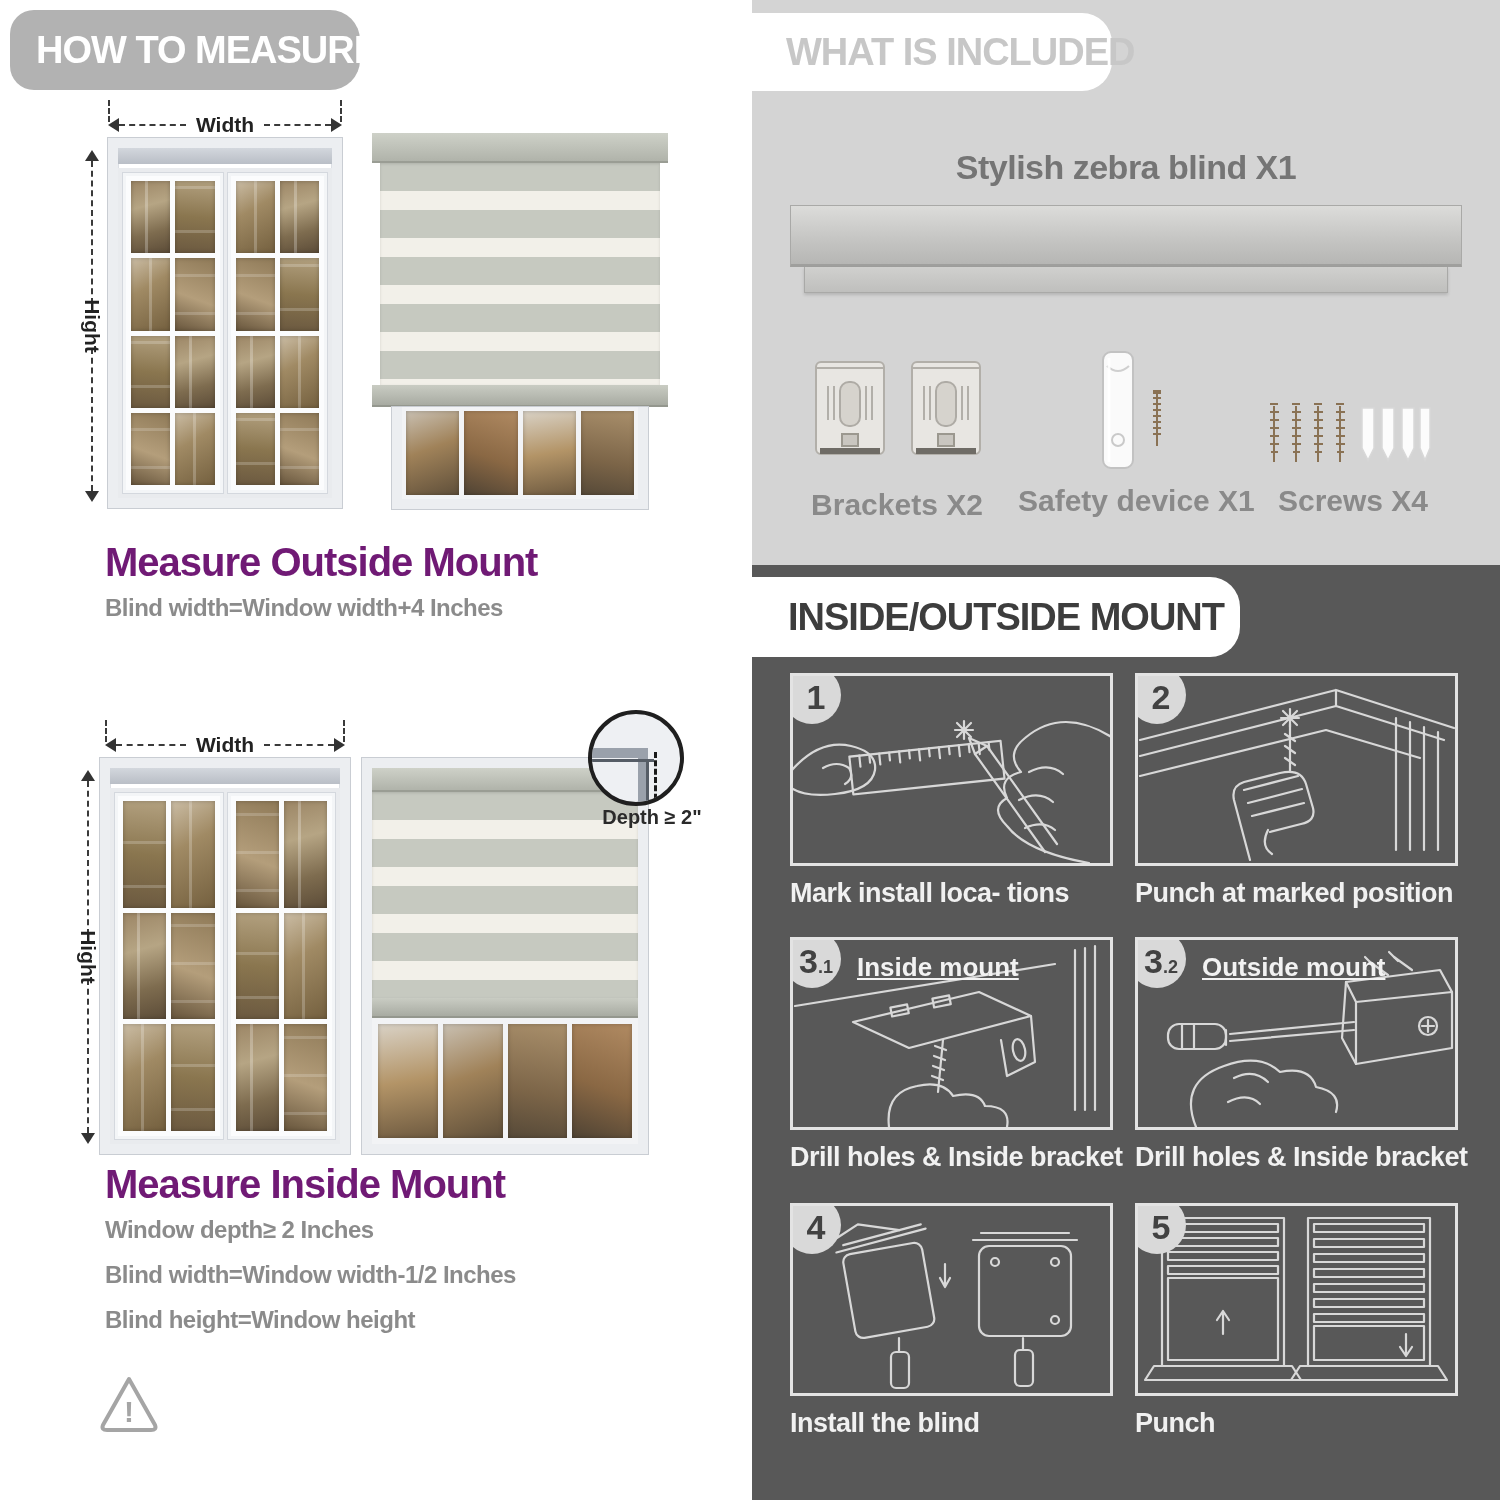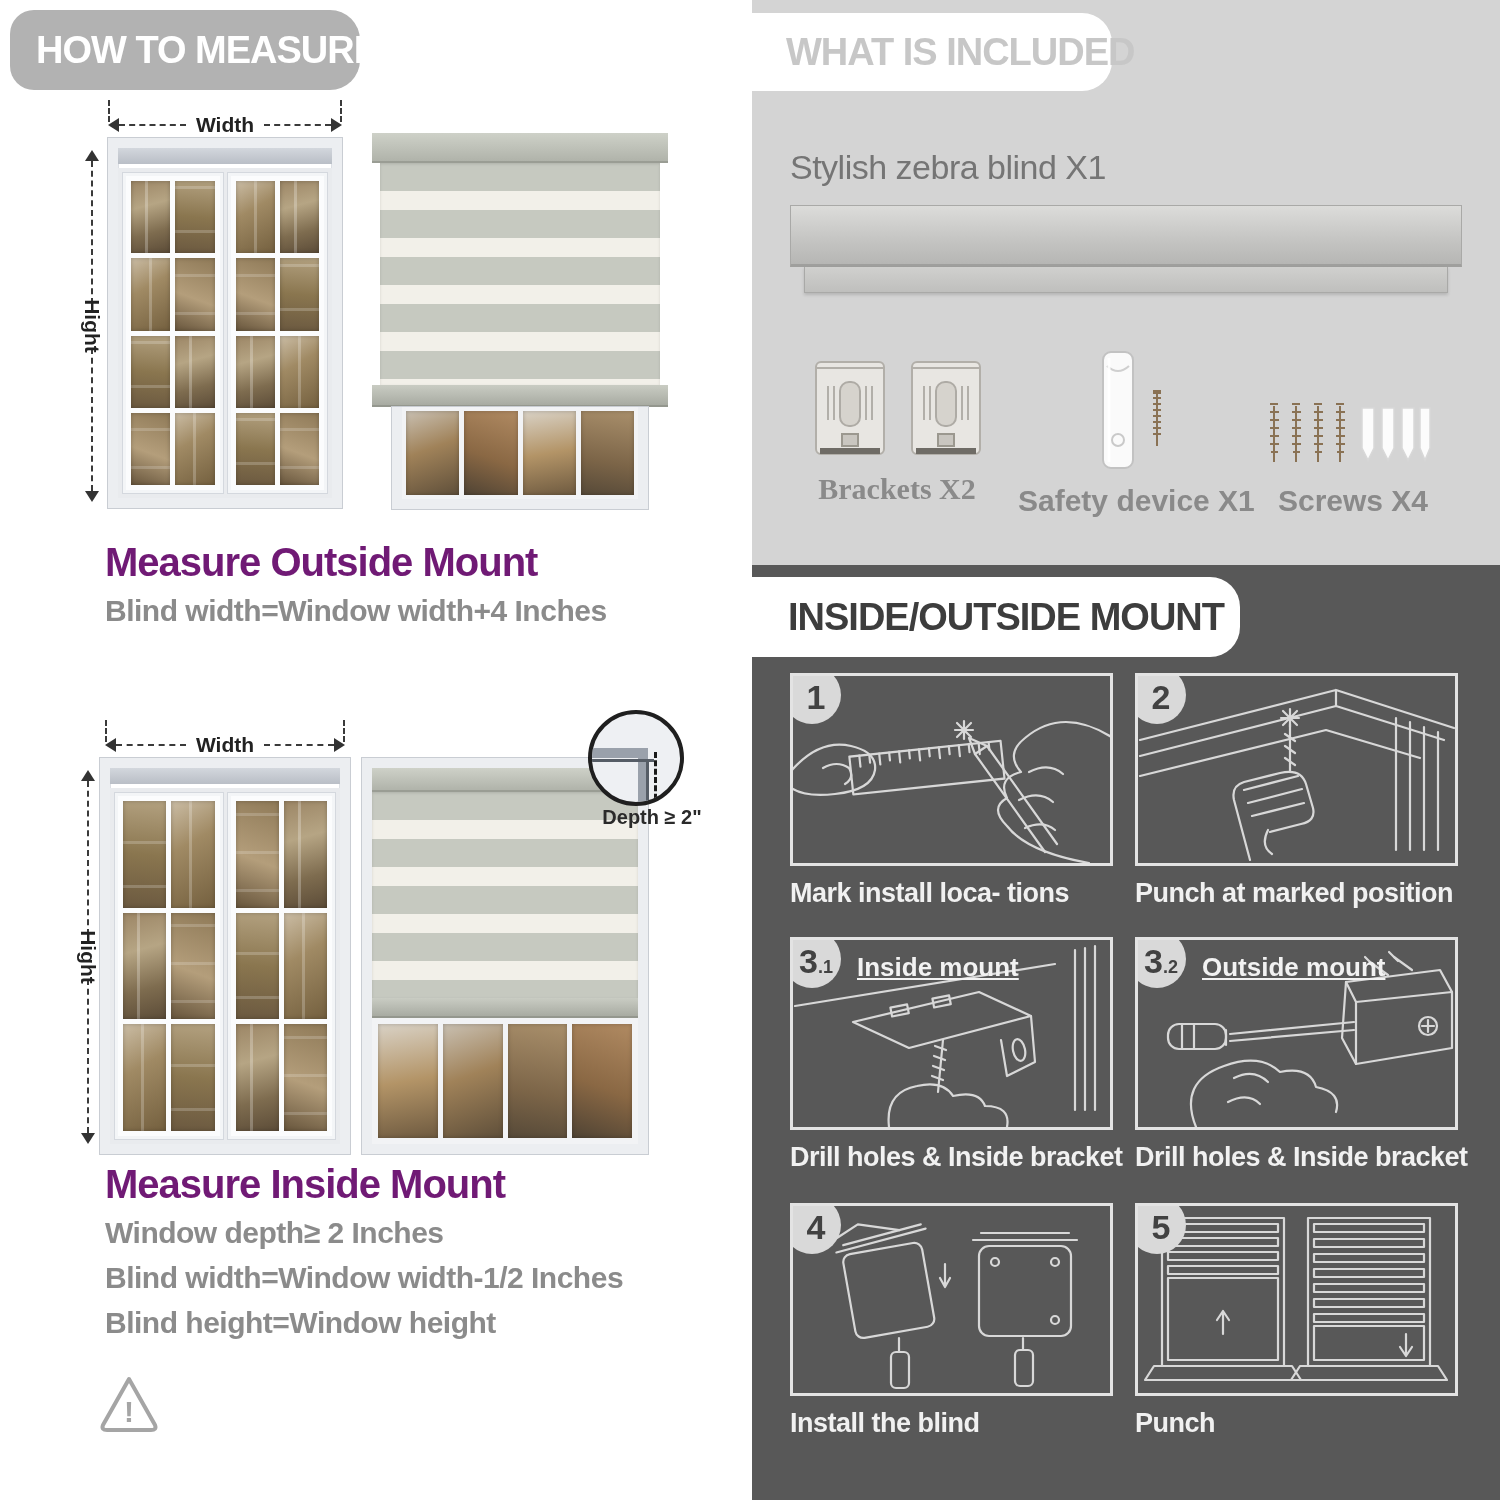--- a/index.html
+++ b/index.html
@@ -16,22 +16,22 @@
     border-radius:0 30px 30px 0; color:#c7c7c7; font-size:38px; letter-spacing:-1px; padding-left:34px; }
   .banner-mount { left:752px; top:577px; width:488px; height:80px; background:#ffffff;
     border-radius:0 30px 30px 0; color:#3d3d3d; font-size:38px; letter-spacing:-1px; padding-left:36px; }
 
   
   .sec-included { left:752px; top:0; width:748px; height:565px; background:#d4d4d4; }
   .sec-dark { left:752px; top:565px; width:748px; height:935px; background:#585858; }
 
   
   .hdg { font-size:40px; font-weight:bold; color:#701a75; letter-spacing:-1px; white-space:nowrap; }
-  .formula { font-size:30px; font-weight:bold; color:#8b8b8b; letter-spacing:-0.5px; white-space:nowrap; }
-  .blind-title { font-size:34px; font-weight:normal; color:#757575; text-align:left; letter-spacing:-0.5px; }
+  .formula { font-size:24px; font-weight:bold; color:#8b8b8b; letter-spacing:-0.5px; white-space:nowrap; }
+  .blind-title { font-size:34px; font-weight:bold; color:#757575; text-align:center; letter-spacing:-0.5px; }
   .item-label { font-size:30px; font-weight:bold; color:#8a8a8a; text-align:center; white-space:nowrap; }
   .warn-text { font-size:23px; font-weight:bold; color:#9e9e9e; line-height:37px; }
 
   
   .harrow { display:flex; align-items:center; }
   .harrow .dline { flex:1; height:0; border-top:2px dashed #3a3a3a; }
   .ah-l { width:0; height:0; border:7px solid transparent; border-right:11px solid #333; border-left:none; }
   .ah-r { width:0; height:0; border:7px solid transparent; border-left:11px solid #333; border-right:none; }
   .harrow .hlbl { margin:0 10px; font-size:21px; font-weight:bold; color:#222; white-space:nowrap; }
   .varrow { display:flex; flex-direction:column; align-items:center; }
@@ -290,21 +290,21 @@
       <path d="M78 14 v56 M74 12 h8 M74 20 h9 M74 28 h9 M74 36 h9 M74 44 h9 M74 52 h9 M75 60 h7"></path>
     </g>
     <g fill="rgba(255,255,255,.92)" stroke="#d8d8d8" stroke-width="1.5">
       <path d="M100 16 h12 v40 l-6 12 l-6 -12 z"></path>
       <path d="M120 16 h12 v40 l-6 12 l-6 -12 z"></path>
       <path d="M140 16 h12 v40 l-6 12 l-6 -12 z"></path>
       <path d="M158 16 h10 v40 l-5 12 l-5 -12 z"></path>
     </g>
   </svg>
 
-  <div class="abs item-label" style="left:782px; top:472px; width:230px;font-family:Liberation Serif, serif;">Brackets X2</div>
+  <div class="abs item-label" style="left:782px; top:488px; width:230px;">Brackets X2</div>
   <div class="abs item-label" style="left:1018px; top:484px; width:230px;text-align:center;">Safety device X1</div>
   <div class="abs item-label" style="left:1268px; top:484px; width:170px;">Screws X4</div>
 
   <div class="abs sec-dark"></div>
   <div class="abs banner banner-mount">
     <span>INSIDE/OUTSIDE MOUNT</span>
   </div>
 
   <div class="step" style="left:790px; top:673px;">
     <div class="panel">

